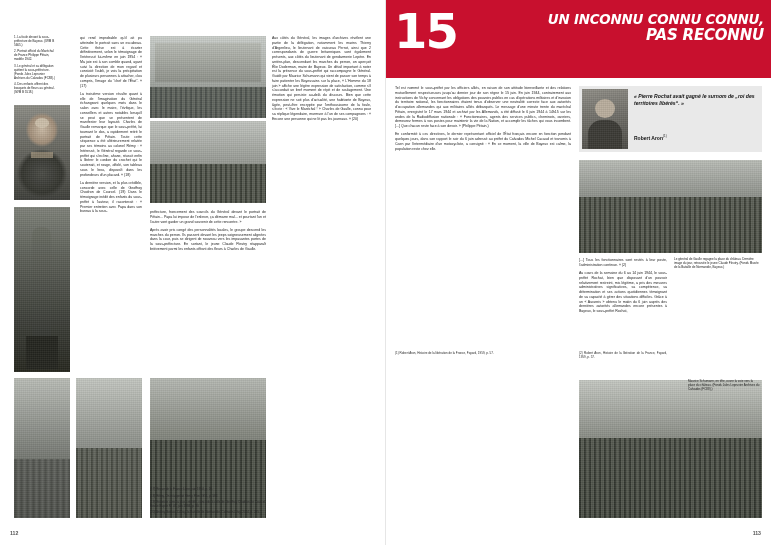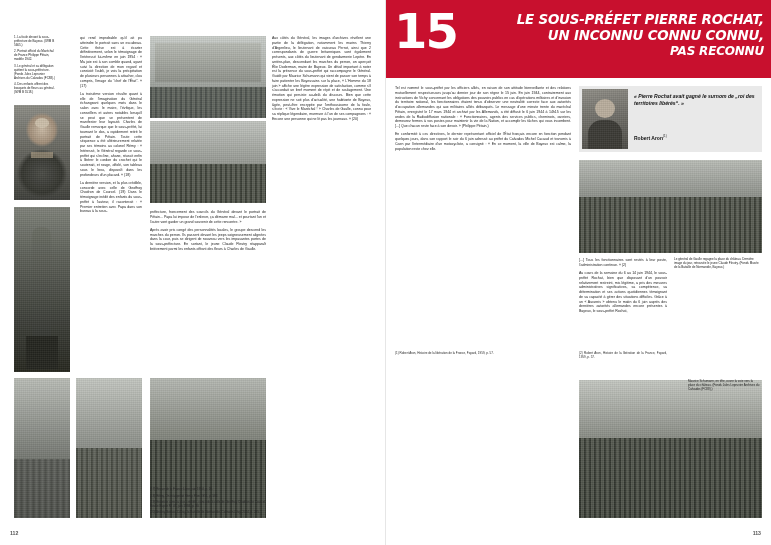--- a/index.html
+++ b/index.html
@@ -53,21 +53,21 @@
     font-weight:bold;font-size:48px;line-height:48px;color:#ffffff;
     letter-spacing:-2px;
   }
   .chap-title{
     position:absolute;left:56px;top:12px;width:322px;
     text-align:right;color:#ffffff;font-weight:bold;
     font-family:"DejaVu Sans", sans-serif;
     font-size:13.4px;line-height:15.8px;letter-spacing:-.2px;
     font-style:italic;
   }
-  .chap-title .l3{font-size:12px;}
+  .chap-title .l3{font-size:15px;}
 
   
   .quotebox{position:absolute;left:193px;top:86px;width:183px;height:66px;background:#e9e9e9;}
   .quote-portrait{position:absolute;left:3px;top:3px;width:46px;height:60px;overflow:hidden;}
   .quote-text{
     position:absolute;left:55px;top:7px;width:122px;
     font-size:5.1px;line-height:6.6px;color:#111;font-style:italic;font-weight:bold;
   }
   .quote-author{
     position:absolute;left:55px;top:47px;width:122px;
@@ -193,21 +193,20 @@
     </div>
 
     <div class="folio folio-l">112</div>
   </div>
 
   <div class="page page-right">
 
     <div class="chap-band"></div>
     <div class="chap-num">15</div>
     <div class="chap-title">
-      <div class="l1">LE SOUS-PRÉFET PIERRE ROCHAT,</div>
       <div class="l2">UN INCONNU CONNU CONNU,</div>
       <div class="l3">PAS RECONNU</div>
     </div>
 
     <div class="quotebox">
       <div class="quote-portrait">
         <div style="position:absolute;inset:0;background:linear-gradient(170deg,#8f8d86,#4c4b46);"></div>
         <div style="position:absolute;left:28%;top:16%;width:44%;height:32%;background:#b8ad9c;border-radius:50%;"></div>
         <div style="position:absolute;left:14%;top:52%;width:72%;height:48%;background:#3b3a35;border-radius:14px 14px 0 0;"></div>
         <div class="noise"></div>

